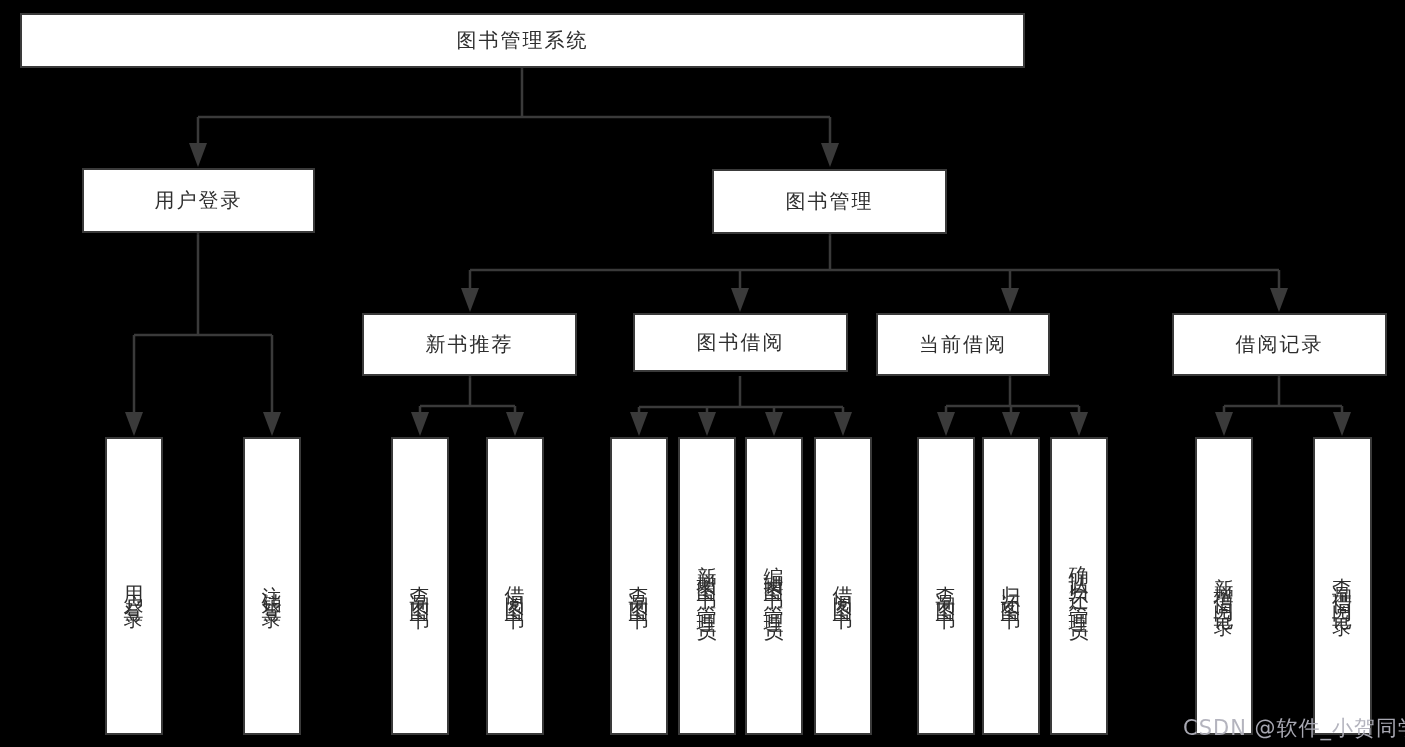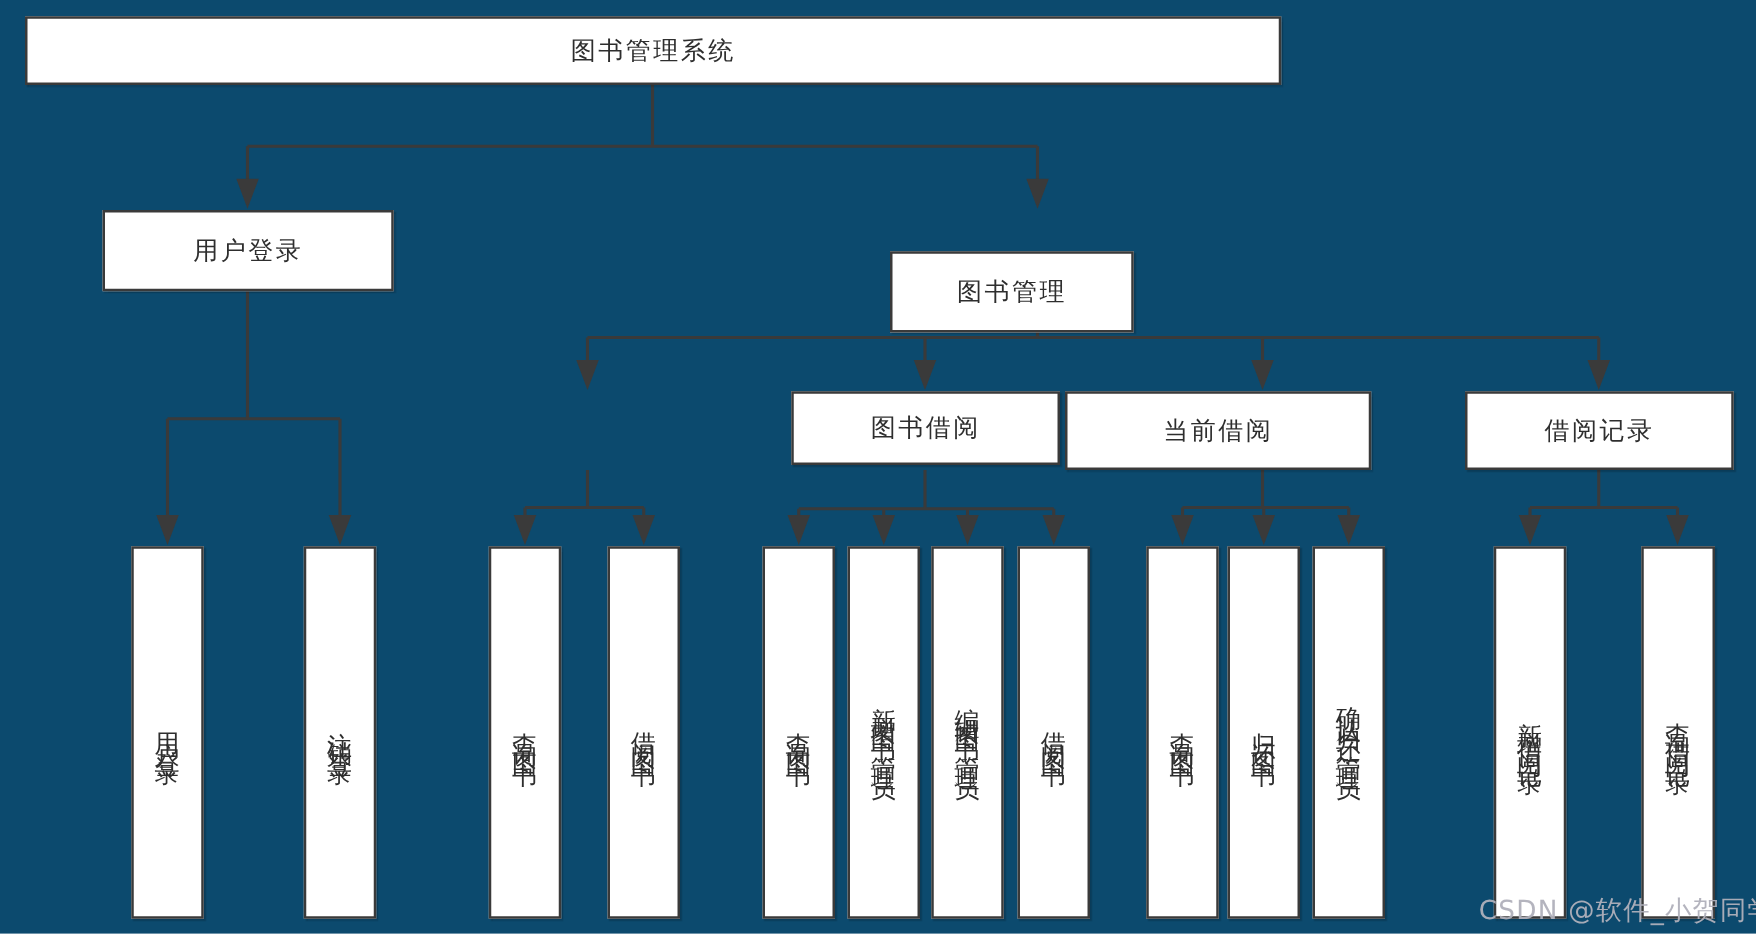--- a/index.html
+++ b/index.html
@@ -5,21 +5,21 @@
   * { box-sizing: border-box; margin: 0; padding: 0; }
   html, body {
     width: 1405px; height: 747px;
     background: #ffffff;
     font-family: "DejaVu Sans", "Liberation Sans", sans-serif;
     overflow: hidden;
   }
   .canvas {
     position: relative;
     width: 1405px; height: 747px;
-    background: #0c4a6e;
+    background: #000000;
   }
   svg.connectors {
     position: absolute; left: 0; top: 0;
     width: 1405px; height: 747px;
     z-index: 1;
   }
   .node {
     position: absolute;
     background: #ffffff;
     border: 2.5px solid #3a3a3a;
@@ -97,24 +97,25 @@
       <polygon points="1002,412 1020,412 1011,436"></polygon>
       <polygon points="1070,412 1088,412 1079,436"></polygon>
       <polygon points="1215,412 1233,412 1224,436"></polygon>
       <polygon points="1333,412 1351,412 1342,436"></polygon>
     </g>
   </svg>
 
   <div class="node h" style="left:20px; top:13px; width:1005px; height:55px;">图书管理系统</div>
 
   <div class="node h" style="left:82px; top:168px; width:233px; height:65px;">用户登录</div>
-  <div class="node h" style="left:712px; top:169px; width:195px; height:65px;margin-top:32px;">图书管理</div>
+  <div class="node h" style="left:712px; top:169px; width:235px; height:65px;">图书管理</div>
 
+  <div class="node h" style="left:362px; top:313px; width:215px; height:63px;">新书推荐</div>
   <div class="node h" style="left:633px; top:313px; width:215px; height:59px;">图书借阅</div>
-  <div class="node h" style="left:852px; top:313px; width:245px; height:63px;">当前借阅</div>
+  <div class="node h" style="left:876px; top:313px; width:174px; height:63px;">当前借阅</div>
   <div class="node h" style="left:1172px; top:313px; width:215px; height:63px;">借阅记录</div>
 
   <div class="node leaf" style="left:105px; top:437px; width:58px; height:298px;">
     <span class="vtext">用户登录</span>
   </div>
   <div class="node leaf" style="left:243px; top:437px; width:58px; height:298px;">
     <span class="vtext">注销登录</span>
   </div>
 
   <div class="node leaf" style="left:391px; top:437px; width:58px; height:298px;">

